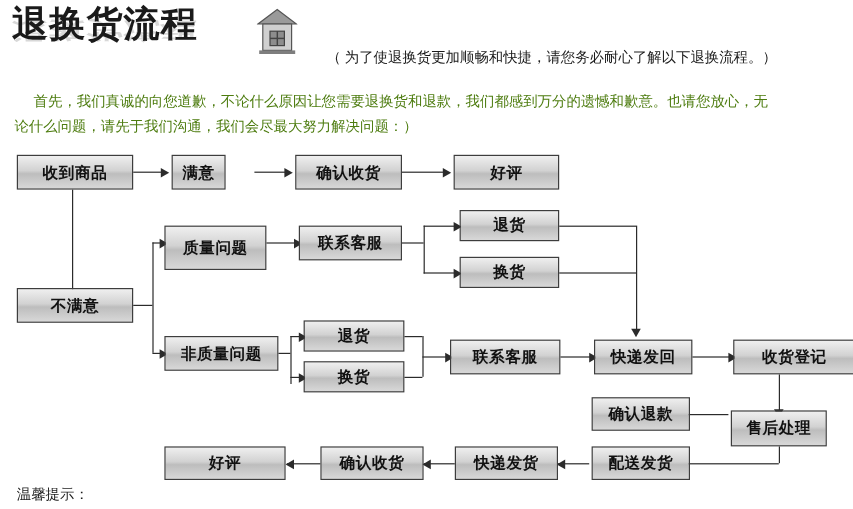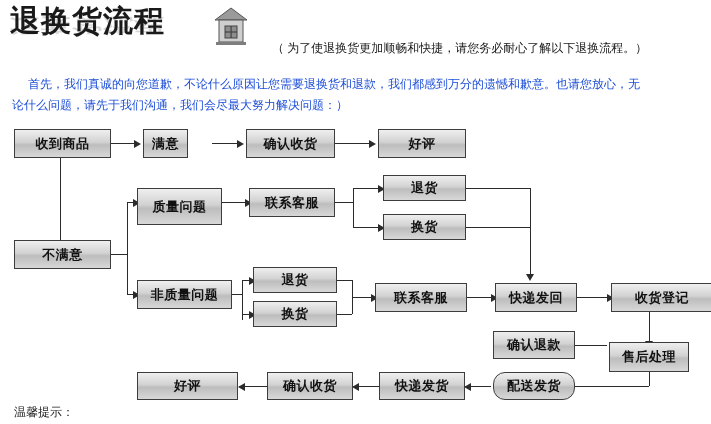--- a/index.html
+++ b/index.html
@@ -33,21 +33,21 @@
 
   .subtitle{
     position:absolute;left:272px;top:40px;
     font-size:12px;color:#1a1a1a;
     white-space:nowrap;
   }
 
   
   .para{
     position:absolute;left:28px;top:74px;width:660px;
-    font-size:12px;color:#1d4ed8;line-height:21px;
+    font-size:12px;color:#4d7c0f;line-height:21px;
   }
   .para .l2{display:block;margin-left:-16px;}
 
   
   .box{
     position:absolute;
     background:linear-gradient(to bottom,#efefef 0%,#d2d2d2 45%,#bdbdbd 55%,#d8d8d8 100%);
     border:1px solid #3d3d3d;
     color:#111;
     font-size:13px;
@@ -186,20 +186,20 @@
   <div class="box" style="left:253px;top:267px;width:84px;height:26px;">退货</div>
   <div class="box" style="left:253px;top:301px;width:84px;height:26px;">换货</div>
 
   <div class="box" style="left:375px;top:283px;width:92px;height:29px;">联系客服</div>
   <div class="box" style="left:495px;top:283px;width:82px;height:29px;">快递发回</div>
   <div class="box" style="left:611px;top:283px;width:102px;height:29px;">收货登记</div>
 
   <div class="box" style="left:493px;top:331px;width:82px;height:28px;">确认退款</div>
   <div class="box" style="left:609px;top:342px;width:80px;height:30px;">售后处理</div>
 
-  <div class="box" style="left:493px;top:372px;width:82px;height:28px;border-radius:12px;">配送发货</div>
+  <div class="box" style="left:493px;top:372px;width:82px;height:28px;">配送发货</div>
   <div class="box" style="left:379px;top:372px;width:86px;height:28px;">快递发货</div>
   <div class="box" style="left:267px;top:372px;width:86px;height:28px;">确认收货</div>
   <div class="box" style="left:137px;top:372px;width:101px;height:28px;">好评</div>
 
   <div class="footer">温馨提示：</div>
 
 </div>
 
 </body></html>

